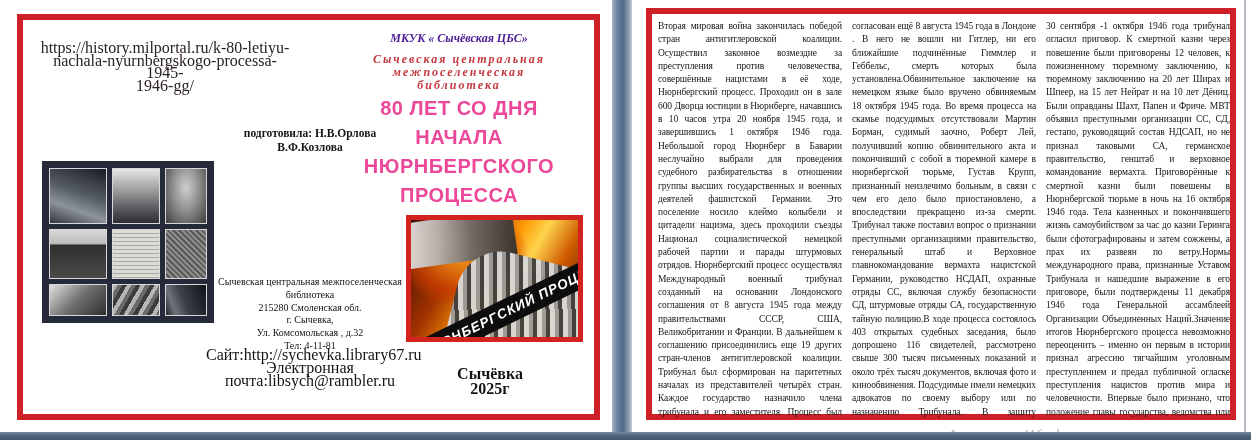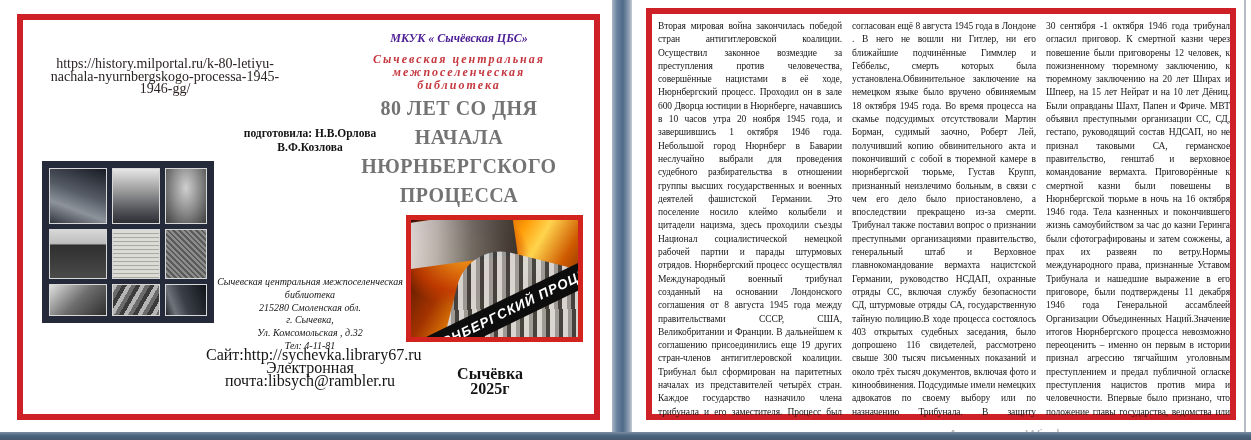--- a/index.html
+++ b/index.html
@@ -18,33 +18,33 @@
     background:linear-gradient(180deg,#7a8da3 0%,#4e657f 45%,#44596f 100%);}
   .watermark{position:absolute;left:948px;top:426px;z-index:5;color:#b0b6bd;
     font-family:"Liberation Sans",sans-serif;font-size:15px;}
 
   
   .frame{position:absolute;box-sizing:border-box;border:6px solid #ce2127;background:transparent;}
   .frame-left{left:17px;top:14px;width:583px;height:406px;}
   .frame-right{left:14px;top:8px;width:590px;height:412px;}
 
   
-  .url-block{position:absolute;left:35px;top:58px;width:260px;text-align:center;
-    font-size:14px;line-height:12.5px;color:#2b2222;}
+  .url-block{position:absolute;left:35px;top:42px;width:260px;text-align:center;
+    font-size:16px;line-height:12.5px;color:#2b2222;}
   .org-line{position:absolute;left:330px;top:31px;width:258px;text-align:center;
     font-style:italic;font-weight:bold;font-size:12px;color:#4c1d95;}
   .library-block{position:absolute;left:330px;top:53px;width:258px;text-align:center;
     font-style:italic;font-weight:bold;font-size:12px;line-height:13px;letter-spacing:2px;color:#c5383f;}
   .big-title{position:absolute;left:330px;top:94px;width:258px;text-align:center;
-    font-family:Liberation Serif, serif;font-weight:bold;font-size:20px;line-height:29px;
-    letter-spacing:.5px;color:#737373;}
+    font-family:Liberation Sans, sans-serif;font-weight:bold;font-size:20px;line-height:29px;
+    letter-spacing:.5px;color:#ec4899;}
   .prepared-block{position:absolute;left:222px;top:126px;width:176px;text-align:center;
     font-weight:bold;font-size:11.5px;line-height:14px;color:#141414;}
   .address-block{position:absolute;left:216px;top:276px;width:188px;text-align:center;
-    font-size:10px;line-height:12.8px;color:#141414;font-style:italic;}
+    font-size:10px;line-height:12.8px;color:#141414;}
   .contact-block{position:absolute;left:206px;top:348px;width:208px;text-align:center;
     font-size:16px;line-height:13px;color:#141414;}
   .place-block{position:absolute;left:425px;top:366px;width:130px;text-align:center;
     font-weight:bold;font-size:16px;line-height:15px;color:#141414;}
 
   
   .collage{position:absolute;left:42px;top:161px;width:172px;height:162px;background:#242a39;
     box-sizing:border-box;padding:7px;display:grid;gap:5px;
     grid-template-columns:58px 48px 1fr;grid-template-rows:56px 50px 1fr;}
   .ph{border:1px solid #d8d8d8;box-sizing:border-box;}

